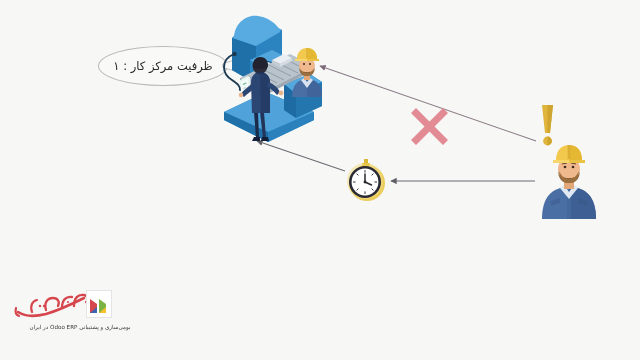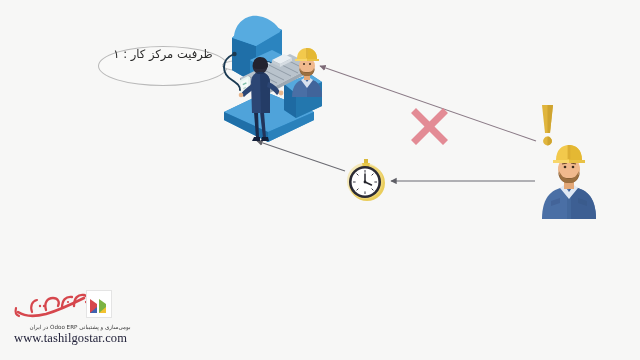--- a/index.html
+++ b/index.html
@@ -21,21 +21,21 @@
   #callout {
     position: absolute;
     left: 98px;
     top: 46px;
     width: 128px;
     height: 38px;
     border: 1.1px solid #b9b9b9;
     border-radius: 50% / 50%;
     background: #f9f9f8;
     display: flex;
-    align-items: flex-start;
+    align-items: center;
     justify-content: center;
   }
   #callout-text {
     font-size: 11.5px;
     color: #2b2b2b;
     direction: rtl;
     white-space: nowrap;
     letter-spacing: 0px;
   }
   #callout-tail {
@@ -367,16 +367,15 @@
 
     <svg id="logo-mark" viewBox="0 0 26 28">
       <rect x="0.5" y="0.5" width="25" height="27" fill="#ffffff" stroke="#e4e4e4" stroke-width="1"></rect>
       <path d="M4,23 L4,9 L11,14 L11,23 z" fill="#d6474d"></path>
       <path d="M4,23 L11,23 L11,17 z" fill="#3f63b0"></path>
       <path d="M13,23 L13,9 L20,14 L20,23 z" fill="#7cb342"></path>
       <path d="M13,23 L20,23 L20,17 z" fill="#f2c230"></path>
     </svg>
 
     <div id="logo-tagline">بومی‌سازی و پشتیبانی Odoo ERP در ایران</div>
-    <div id="logo-url">www.tashilgostar.com</div>
   </div>
 
 </div>
 
 </body></html>

